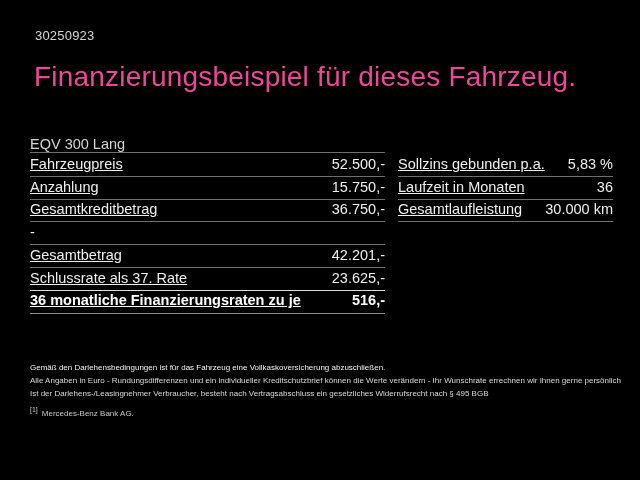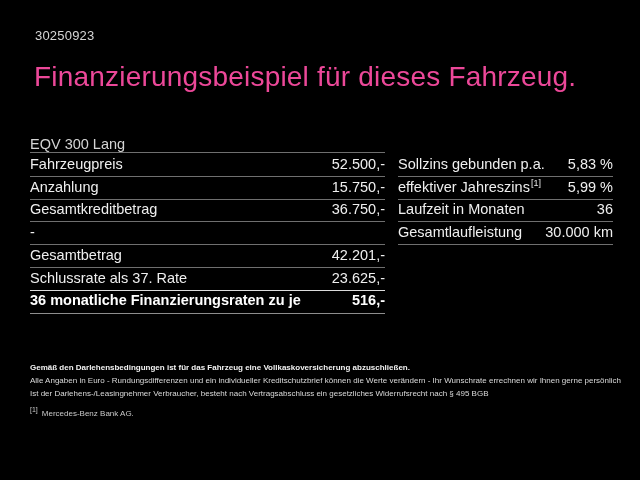--- a/index.html
+++ b/index.html
@@ -28,30 +28,30 @@
   }
   .rate-table{
     position:absolute;left:398px;top:154px;width:215px;
   }
   .t-row{
     height:22.8px;display:flex;justify-content:space-between;align-items:flex-end;
     padding-bottom:4px;box-sizing:border-box;
     border-bottom:1px solid #6f6f6f;
     font-size:14.5px;color:#efefef;
   }
-  .t-row .lbl{white-space:nowrap;}
+  .t-row .lbl{white-space:nowrap;text-decoration:underline;}
   .t-row .val{white-space:nowrap;text-align:right;}
   .t-row.pre-total{border-bottom-color:#dcdcdc;}
   .t-row.total{font-weight:700;color:#ffffff;border-bottom-color:#8d8d8d;align-items:center;}
   sup.fn{font-size:9px;vertical-align:super;line-height:0;color:#e5e5e5;margin-left:1px;}
   .footer{
     position:absolute;left:30px;top:361px;width:592px;
     font-size:8px;line-height:13.2px;color:#dadada;
   }
-  .footer .bold-note{font-weight:700;color:#f2f2f2;}
+  .footer .bold-note{font-weight:400;color:#f2f2f2;}
   .footnote-line{
     position:absolute;left:30px;top:406px;
     font-size:8px;color:#c9c9c9;
   }
   .footnote-line .marker{font-size:7px;vertical-align:super;margin-right:4px;}
 </style>
 </head>
 <body>
 
 <div class="doc-number">30250923</div>
@@ -91,24 +91,20 @@
     <span class="val">516,-</span>
   </div>
 </div>
 
 <div class="rate-table">
   <div class="t-row">
     <span class="lbl">Sollzins gebunden p.a.</span>
     <span class="val">5,83 %</span>
   </div>
   <div class="t-row">
-    <span class="lbl"><span>effektiver Jahreszins</span><sup class="fn">[1]</sup></span>
-    <span class="val">5,99 %</span>
-  </div>
-  <div class="t-row">
     <span class="lbl">Laufzeit in Monaten</span>
     <span class="val">36</span>
   </div>
   <div class="t-row">
     <span class="lbl">Gesamtlaufleistung</span>
     <span class="val">30.000 km</span>
   </div>
 </div>
 
 <div class="footer">

